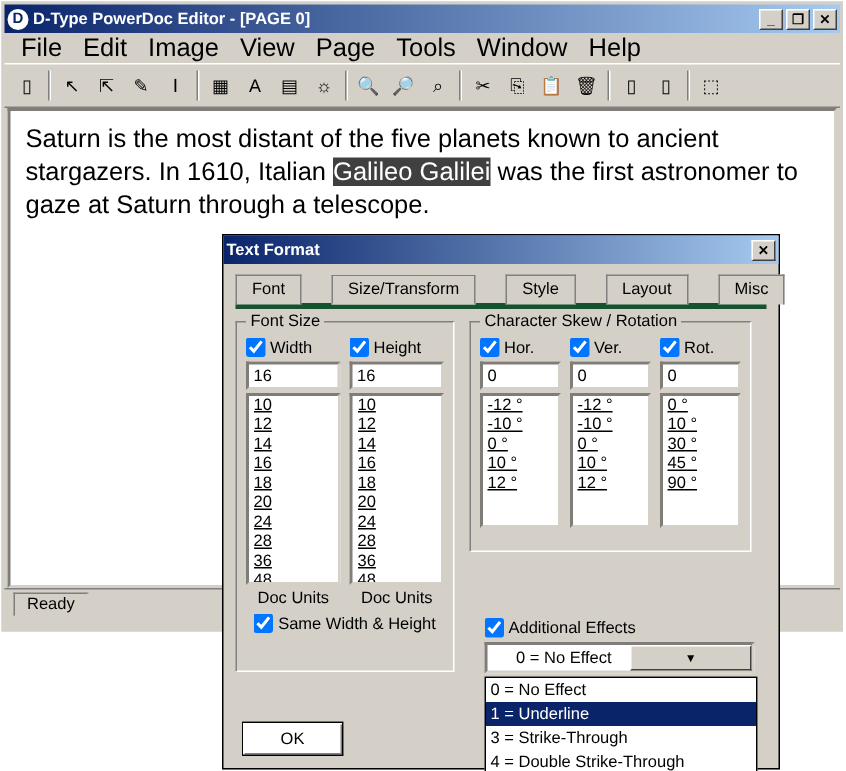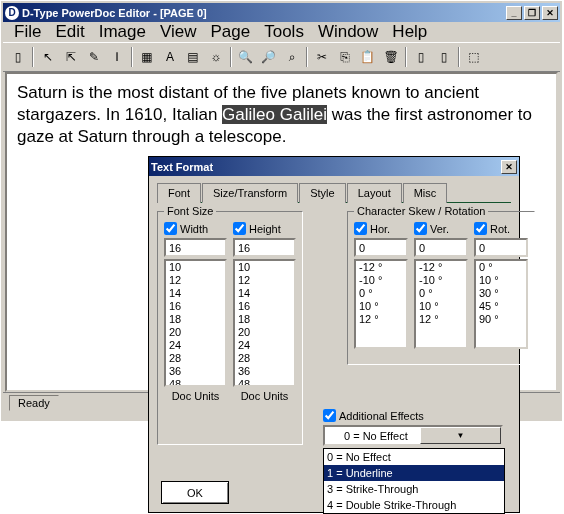--- a/index.html
+++ b/index.html
@@ -23,37 +23,37 @@
 
 .doc-area { background: #fff; border: 2px inset #d4d0c8; margin: 0 2px; height: 320px; padding: 8px 10px; position: relative; overflow: hidden; }
 .doc-text { font-family: Georgia, serif; font-size: 17px; line-height: 22px; color: #000; }
 .doc-text .sel { background: #404040; color: #fff; }
 
 .status { height: 20px; border-top: 1px solid #808080; padding: 2px 6px; font-size: 11px; display: flex; align-items: center; }
 .status .cell { border: 1px inset #d4d0c8; padding: 1px 8px; }
 
 .dialog { left: 148px; top: 156px; width: 372px; height: 357px; }
 .dlg-body { padding: 6px 8px 8px 8px; font-size: 11px; }
-.tabs { display: flex; border-bottom: 1px solid #14532d; margin-bottom: 4px; }
+.tabs { display: flex; border-bottom: 4px solid #14532d; margin-bottom: 4px; gap: 19px; }
 .tab { padding: 3px 10px; border: 1px solid #808080; border-bottom: none; background: #d4d0c8; margin-right: 1px; font-size: 11px; position: relative; top: 1px; }
 .tab.active { background: #d4d0c8; border-bottom: 1px solid #d4d0c8; z-index: 2; }
 
 .group { border: 1px solid #808080; border-right-color: #fff; border-bottom-color: #fff; padding: 10px 6px 6px 6px; position: relative; }
 .group-title { position: absolute; top: -7px; left: 6px; background: #d4d0c8; padding: 0 3px; font-size: 11px; }
 .fontsize { width: 146px; height: 234px; }
 .skew { width: 188px; height: 154px; }
 
 .cols { display: flex; gap: 6px; }
 .col { flex: 1; }
 .chk { display: flex; align-items: center; gap: 3px; margin-bottom: 3px; font-size: 11px; }
 .chk input { width: 13px; height: 13px; }
 .txtin { width: 100%; height: 19px; border: 2px inset #d4d0c8; background: #fff; font-size: 11px; padding: 0 3px; margin-bottom: 2px; }
 .listbox { width: 100%; height: 128px; border: 2px inset #d4d0c8; background: #fff; overflow-y: scroll; font-size: 11px; }
 .listbox.short { height: 90px; }
-.listbox div { padding: 0 3px; line-height: 13px; }
+.listbox div { padding: 0 3px; line-height: 13px; text-decoration: underline; }
 .lblrow { text-align: center; font-size: 11px; margin-top: 3px; }
 
 .effects-group { position: absolute; left: 166px; top: 202px; width: 194px; }
 .combo { width: 180px; height: 21px; border: 2px inset #d4d0c8; background: #fff; display: flex; align-items: center; font-size: 11px; margin-top: 2px; position: relative; padding-left: 16px; }
 .combo span { padding: 0 3px; flex: 1; }
 .combo .dropbtn { width: 16px; height: 17px; background: #d4d0c8; border: 1px solid #fff; border-right-color: #404040; border-bottom-color: #404040; display: flex; align-items: center; justify-content: center; font-size: 8px; }
 .dropdown { position: absolute; top: 21px; left: -2px; width: 182px; background: #fff; border: 1px solid #000; z-index: 100; }
 .dropdown div { padding: 1px 3px; font-size: 11px; line-height: 14px; }
 .dropdown div.sel { background: #0a246a; color: #fff; }
 
@@ -179,23 +179,27 @@
                 <div>18</div>
                 <div>20</div>
                 <div>24</div>
                 <div>28</div>
                 <div>36</div>
                 <div>48</div>
               </div>
             <div class="lblrow">Doc Units</div>
           </div>
         </div>
-      </div>
-
-      <div class="group skew" style="position:absolute; left:156px; top:4px;margin-left:34px;">
+        <label class="chk" style="margin-top:4px; justify-content:center;">
+            <input type="checkbox" checked="" style="">
+            <span>Same Width &amp; Height</span>
+          </label>
+      </div>
+
+      <div class="group skew" style="position:absolute; left:156px; top:4px;">
         <span class="group-title">Character Skew / Rotation</span>
         <div class="cols">
           <div class="col">
             <label class="chk">
                 <input type="checkbox" checked="" style="">
                 <span>Hor.</span>
               </label>
             <input class="txtin" value="0" style="">
             <div class="listbox short" id="lb-hor">
                 <div>-12 °</div>

